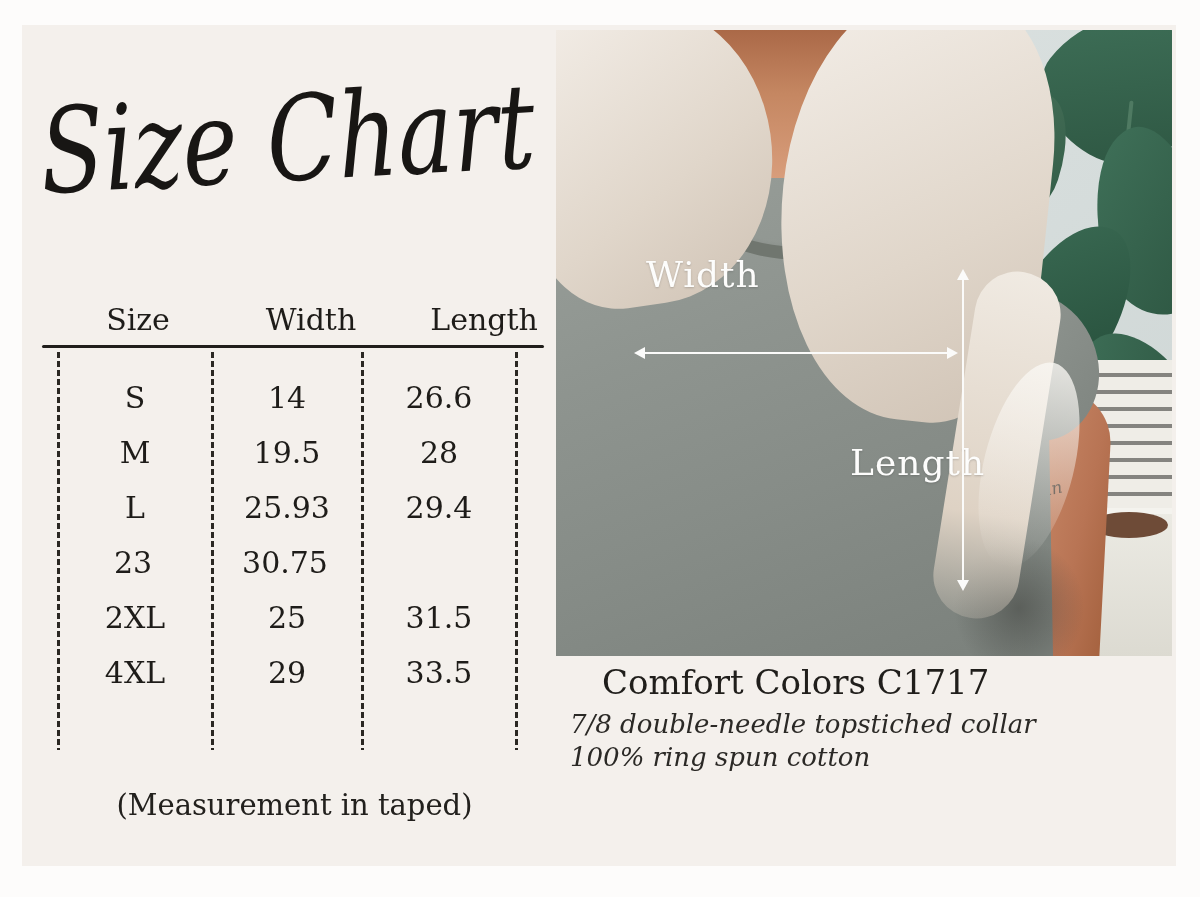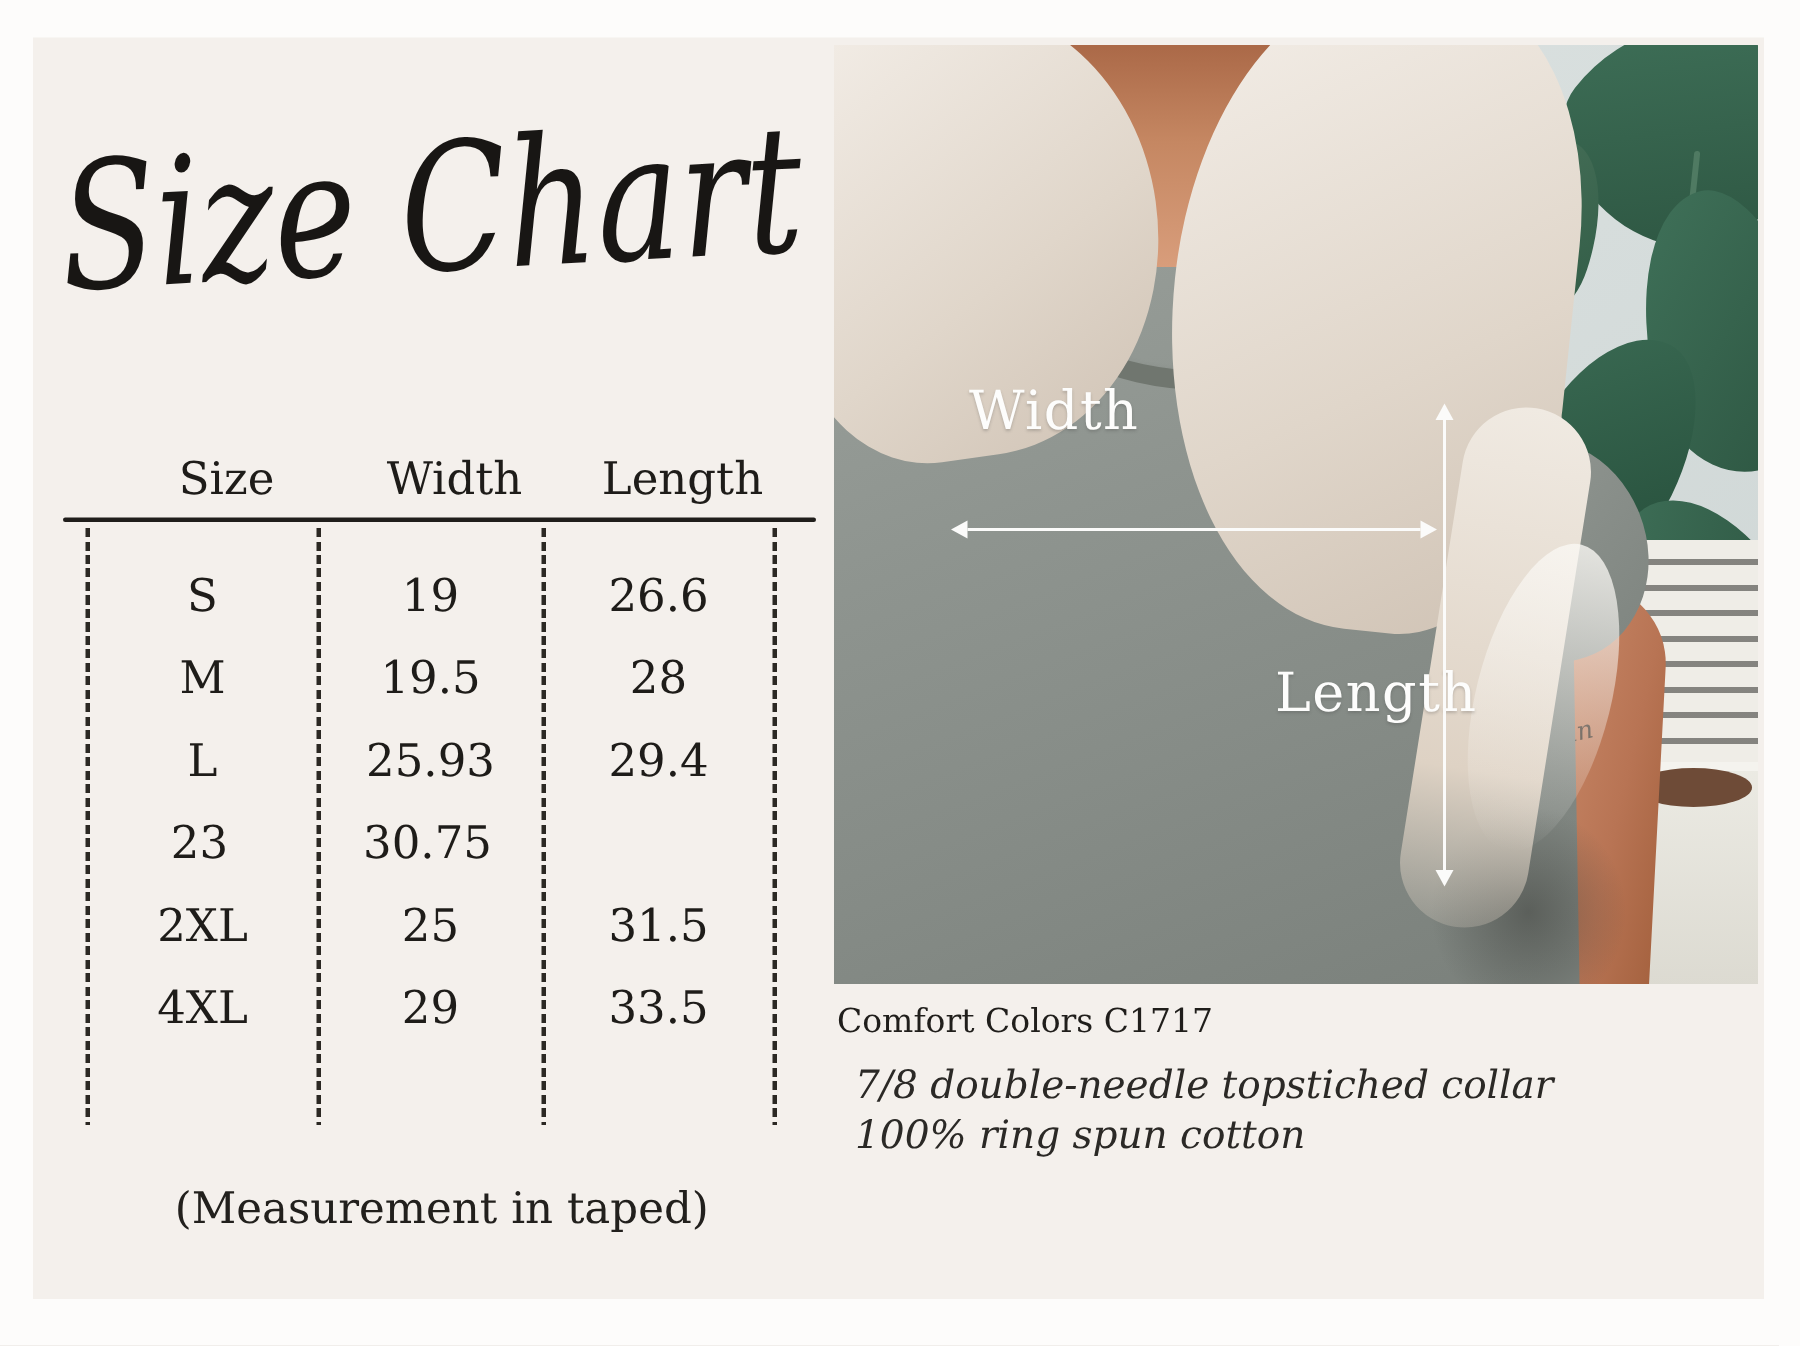--- a/index.html
+++ b/index.html
@@ -6,21 +6,21 @@
   .canvas{position:relative;width:1200px;height:897px;background:#fdfcfb;overflow:hidden;
           font-family:"DejaVu Serif","Liberation Serif",serif;}
   .panel{position:absolute;left:22px;top:25px;width:1154px;height:841px;background:#f4f0ec;}
 
   
   .title-wrap{position:absolute;left:30px;top:30px;width:520px;height:225px;}
   .title-wrap svg text{fill:#181614;font-family:cursive,"DejaVu Serif",serif;font-style:italic;}
 
   
   .size-table{position:absolute;left:42px;top:295px;width:505px;height:470px;color:#1e1c19;}
-  .thead{position:absolute;left:16px;top:0;width:500px;height:50px;display:flex;padding-left:16px;}
+  .thead{position:absolute;left:3px;top:0;width:500px;height:50px;display:flex;padding-left:16px;justify-content:space-between;}
   .thead span{display:block;text-align:center;font-size:30px;line-height:50px;}
   .col-a{width:154px;}.col-b{width:150px;}.col-c{width:154px;}
   .hrule{position:absolute;left:0;top:50px;width:502px;height:3px;background:#201e1b;border-radius:2px;}
   .vline{position:absolute;top:57px;width:3px;height:398px;
          background-image:repeating-linear-gradient(180deg,#2b2823 0px,#2b2823 6px,rgba(0,0,0,0) 6px,rgba(0,0,0,0) 9px);}
   .v0{left:15px;}.v1{left:169px;}.v2{left:319px;}.v3{left:473px;}
   .rows{position:absolute;left:0;top:75px;width:500px;}
   .trow{display:flex;padding-left:16px;height:55px;}
   .trow span{display:block;text-align:center;font-size:30px;line-height:55px;}
   .note{position:absolute;left:42px;top:788px;width:505px;text-align:center;font-size:29px;color:#22201d;}
@@ -84,21 +84,21 @@
   .arr.v{width:2px;}
   .arr.v::before{content:"";position:absolute;top:-11px;left:-5px;width:0;height:0;
       border-left:6px solid transparent;border-right:6px solid transparent;border-bottom:11px solid #fbfbfa;}
   .arr.v::after{content:"";position:absolute;bottom:-11px;left:-5px;width:0;height:0;
       border-left:6px solid transparent;border-right:6px solid transparent;border-top:11px solid #fbfbfa;}
   .width-arrow{left:89px;top:322px;width:302px;}
   .length-arrow{left:406px;top:250px;height:300px;}
 
   
   .product{position:absolute;left:558px;top:660px;width:614px;color:#201e1b;}
-  .product-name{font-size:22px;line-height:44px;}
+  .product-name{font-size:34px;line-height:44px;margin-left:44px;}
   .features{margin:4px 0 0 12px;font-style:italic;font-size:26px;line-height:33px;color:#2b2926;}
 </style>
 </head>
 <body>
 
 <div class="canvas">
   <div class="panel"></div>
 
   <div class="title-wrap">
     <svg width="520" height="225" viewBox="0 0 520 225">
@@ -113,21 +113,21 @@
       <span class="col-c">Length</span>
     </div>
     <div class="hrule"></div>
     <div class="vline v0"></div>
     <div class="vline v1"></div>
     <div class="vline v2"></div>
     <div class="vline v3"></div>
     <div class="rows">
       <div class="trow">
         <span class="col-a">S</span>
-        <span class="col-b">19</span>
+        <span class="col-b">14</span>
         <span class="col-c">26.6</span>
       </div>
       <div class="trow">
         <span class="col-a">M</span>
         <span class="col-b">19.5</span>
         <span class="col-c">28</span>
       </div>
       <div class="trow">
         <span class="col-a">L</span>
         <span class="col-b">25.93</span>

